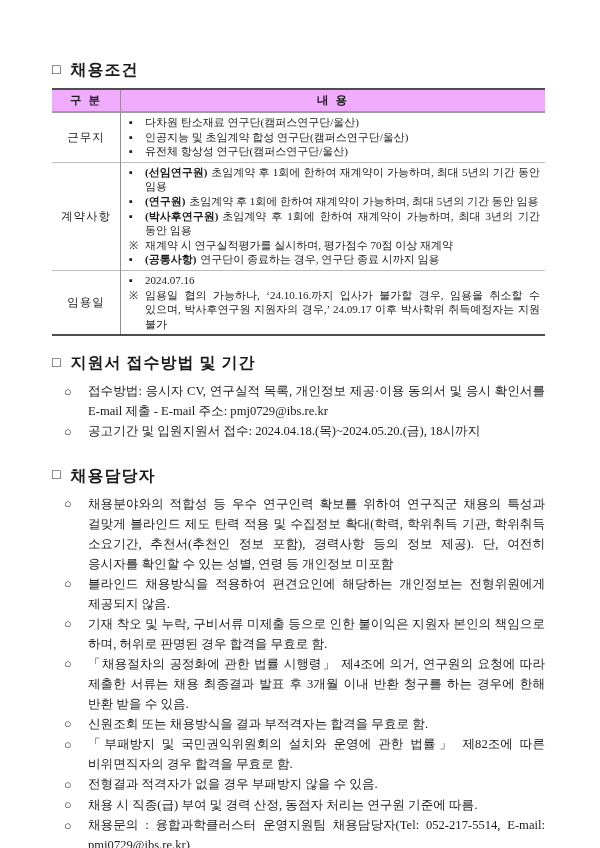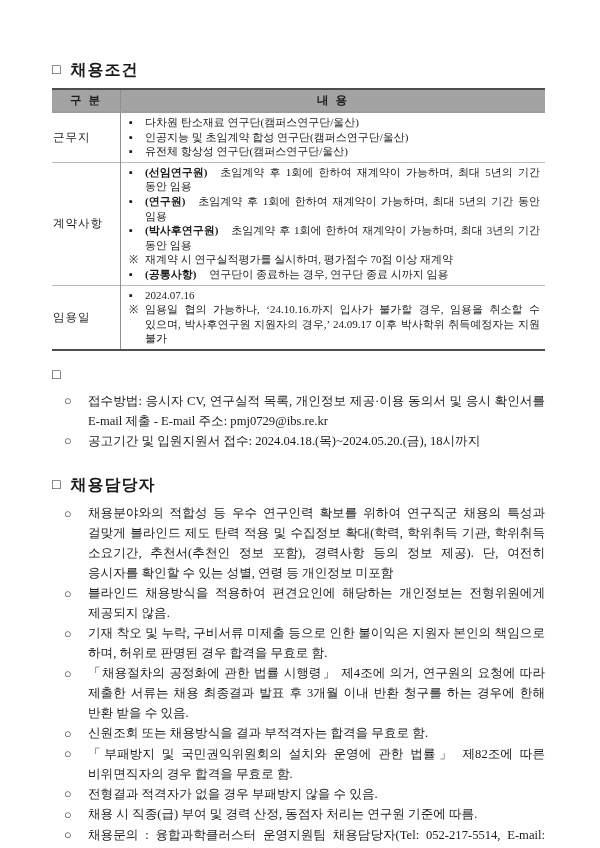--- a/index.html
+++ b/index.html
@@ -18,34 +18,34 @@
   }
   .sec-title .marker{font-size:14px;font-weight:400;position:relative;top:-1px;}
 
   
   table.cond{
     width:100%;border-collapse:collapse;table-layout:fixed;
     border-top:2px solid #4d4d4d;border-bottom:2px solid #4d4d4d;
     font-size:11px;
   }
   table.cond th{
-    background:#a3a3a3;font-weight:700;font-size:11.5px;
+    background:#f0abfc;font-weight:700;font-size:11.5px;
     padding:3px 0;border-bottom:2px solid #9c9c9c;letter-spacing:2px;
   }
   th.col-label{width:68px;border-right:1px solid #8f8f8f;}
   td.label{
-    width:68px;text-align:left;vertical-align:middle;
+    width:68px;text-align:center;vertical-align:middle;
     border-right:1px solid #8f8f8f;letter-spacing:1px;font-size:11.5px;
   }
   tbody tr + tr td{border-top:1px solid #bdbdbd;}
   td.content{padding:2px 5px 3px 5px;}
   .li{display:flex;line-height:14.6px;}
   .li .b{flex:0 0 16px;padding-left:3px;}
   .li .t{flex:1 1 auto;text-align:justify;word-break:keep-all;}
-  .pfx{margin-right:13px;}
+  .pfx{margin-right:4px;}
 
   
   .sec{margin-top:17px;}
   .sec2{margin-top:24px;}
   .items{font-size:12.6px;}
   .item{display:flex;line-height:20px;margin-left:12px;}
   .item .b{flex:0 0 24px;padding-top:0.5px;}
   .item .t{flex:1 1 auto;text-align:justify;word-break:keep-all;}
 </style>
 </head>
@@ -126,20 +126,21 @@
             </div>
           </td>
         </tr>
       </tbody>
     </table>
   </div>
 
   <div class="sec">
     <h2 class="sec-title">
       <span class="marker">□</span>
+      <span>지원서 접수방법 및 기간</span>
     </h2>
     <div class="items">
       <div class="item">
         <span class="b">○</span>
         <span class="t">접수방법: 응시자 CV, 연구실적 목록, 개인정보 제공·이용 동의서 및 응시 확인서를 E-mail 제출 - E-mail 주소: pmj0729@ibs.re.kr</span>
       </div>
       <div class="item">
         <span class="b">○</span>
         <span class="t">공고기간 및 입원지원서 접수: 2024.04.18.(목)~2024.05.20.(금), 18시까지</span>
       </div>

